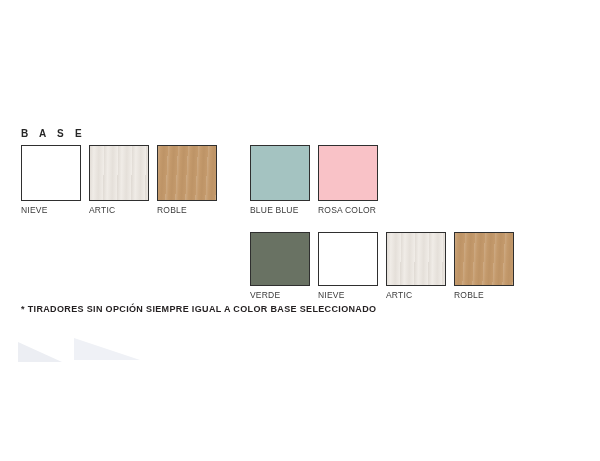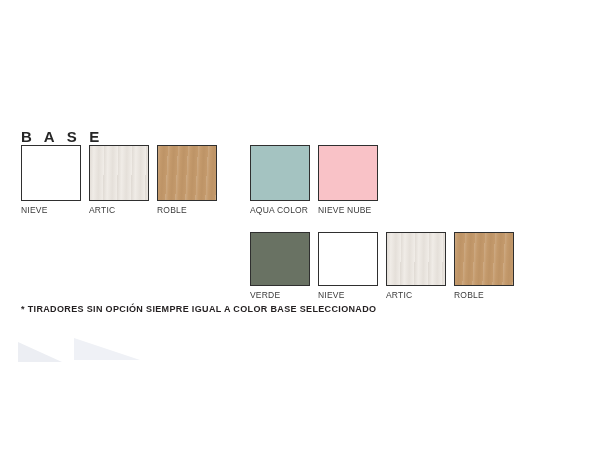--- a/index.html
+++ b/index.html
@@ -28,21 +28,21 @@
     left: 0;
     top: 336px;
     width: 190px;
     height: 34px;
     pointer-events: none;
   }
 
   
   .heading {
     position: absolute;
-    font-size: 15px;
+    font-size: 10px;
     font-weight: bold;
     letter-spacing: 4.2px;
     color: #262626;
     white-space: nowrap;
   }
   #heading-base     { left: 21px;  top: 128px; }
   #heading-comb     { left: 250px; top: 128px; }
 
   
   .swatch-row {
@@ -148,27 +148,27 @@
       <div class="chip-label">ROBLE</div>
     </div>
 
   </div>
 
   <div class="swatch-row" id="comb-row1">
 
 
     <div class="swatch-cell">
       <div class="chip" style="background-color: rgb(164, 195, 193);"></div>
-      <div class="chip-label">AQUA COLOR</div>
+      <div class="chip-label">BLUE BLUE</div>
     </div>
 
 
     <div class="swatch-cell">
       <div class="chip" style="background-color: rgb(249, 194, 199);"></div>
-      <div class="chip-label">NIEVE NUBE</div>
+      <div class="chip-label">ROSA COLOR</div>
     </div>
 
 
   </div>
 
   <div class="swatch-row" id="comb-row2">
 
     <div class="swatch-cell">
       <div class="chip" style="background-color: rgb(105, 114, 99);"></div>
       <div class="chip-label">VERDE</div>

